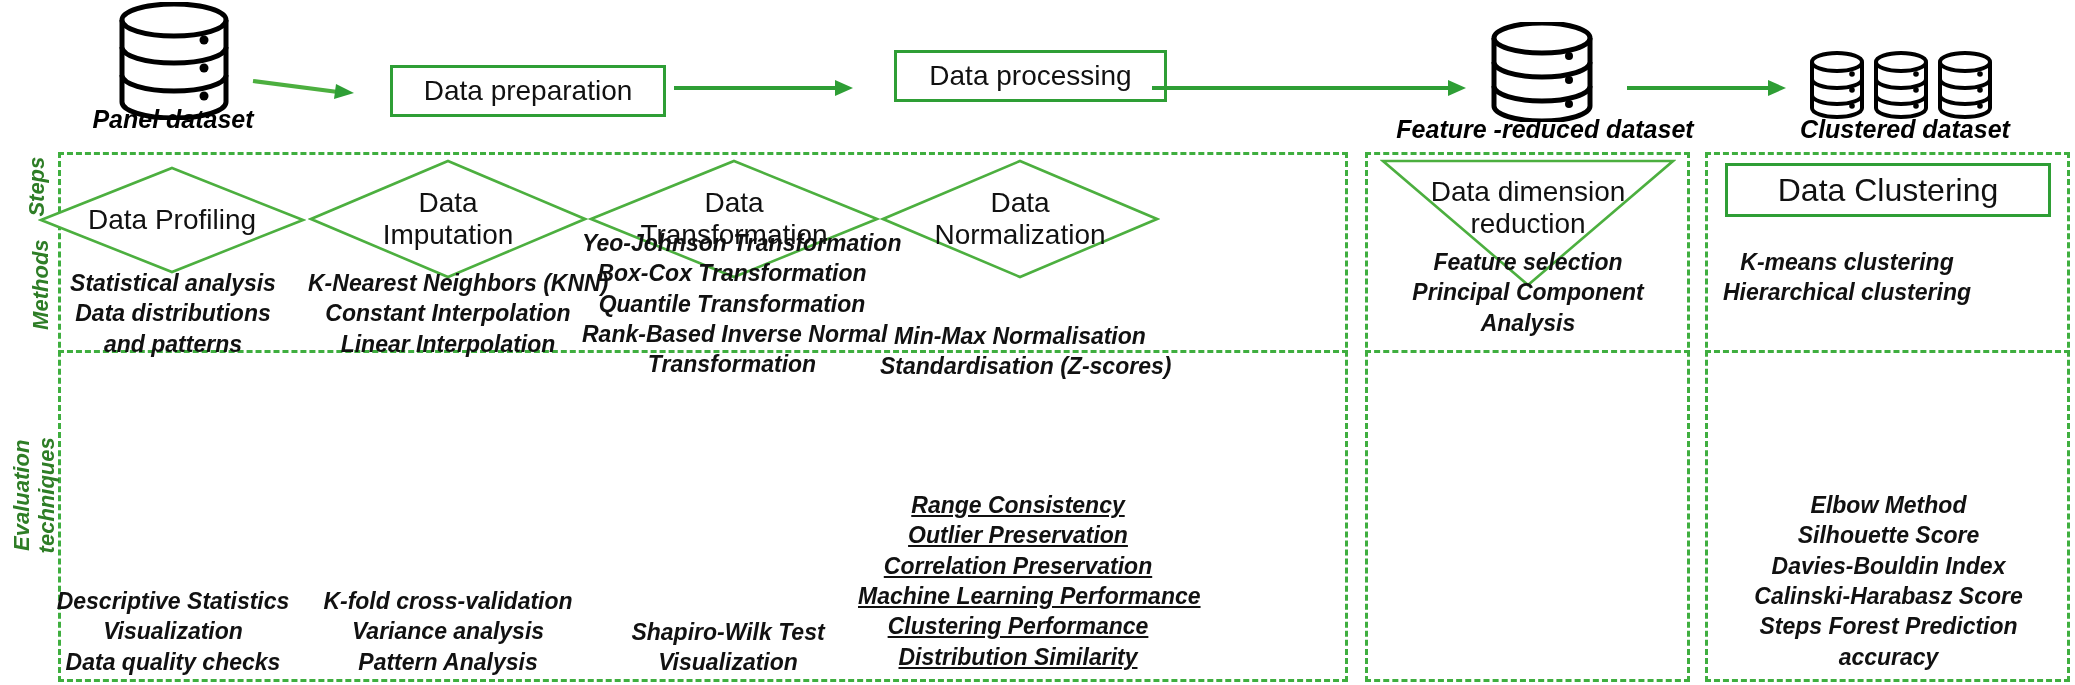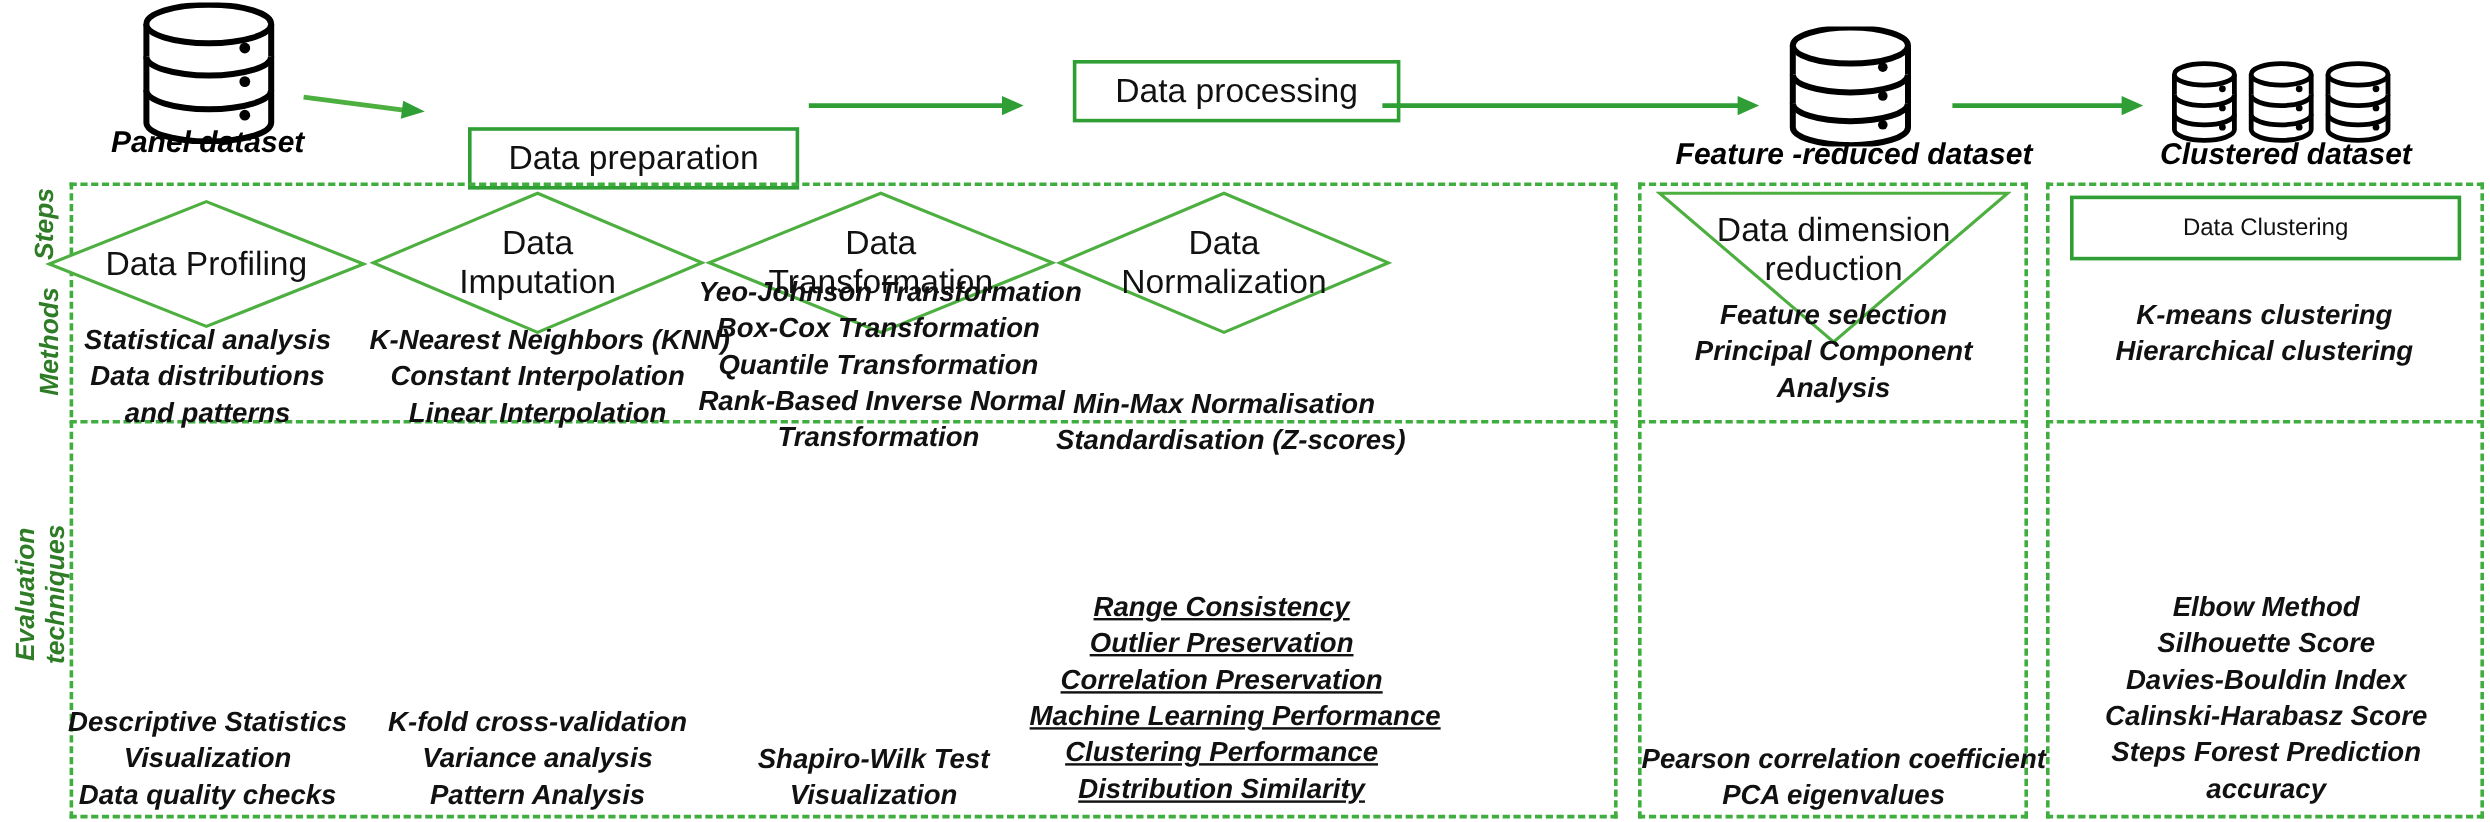--- a/index.html
+++ b/index.html
@@ -88,21 +88,21 @@
   .tri{position:absolute;}
   .tri .shape-text{position:absolute;left:0;right:0;top:18px;}
 
   .clusterbox{
     position:absolute;
     border:3px solid #2e9e35;
     background:#fff;
     display:flex;
     align-items:center;
     justify-content:center;
-    font-size:20px;
+    font-size:32px;
     color:#111;
     white-space:nowrap;
   }
 
   
   .textblock{
     position:absolute;
     font-style:italic;
     font-weight:700;
     font-size:23px;
@@ -135,21 +135,21 @@
     </div>
     <div class="cap" style="left:58px;top:105px;width:230px;">Panel dataset</div>
 
     <div class="arrow" style="left:250px;top:76px;">
       <svg width="110" height="26" viewBox="0 0 110 26">
         <path d="M3 5 L88 16" stroke="#4caf3f" stroke-width="4" fill="none"></path>
         <path d="M86 8 L104 17 L84 23 Z" fill="#2e9e35"></path>
       </svg>
     </div>
 
-    <div class="flowbox" style="left:390px;top:65px;width:270px;height:46px;margin-top:41px;">Data preparation</div>
+    <div class="flowbox" style="left:390px;top:65px;width:270px;height:46px;">Data preparation</div>
 
     <div class="arrow" style="left:672px;top:77px;">
       <svg width="185" height="22" viewBox="0 0 185 22">
         <path d="M2 11 L165 11" stroke="#2e9e35" stroke-width="4" fill="none"></path>
         <path d="M163 3 L181 11 L163 19 Z" fill="#2e9e35"></path>
       </svg>
     </div>
 
     <div class="flowbox" style="left:866px;top:50px;width:267px;height:46px;margin-left:28px;">Data processing</div>
 
@@ -302,21 +302,21 @@
     <div>Min-Max Normalisation</div>
     <div>Standardisation (Z-scores)</div>
   </div>
 
   <div class="textblock" style="left:1378px;top:247px;width:300px;">
     <div>Feature selection</div>
     <div>Principal Component</div>
     <div>Analysis</div>
   </div>
 
-  <div class="textblock" style="left:1722px;top:247px;width:330px;">
+  <div class="textblock" style="left:1682px;top:247px;width:330px;">
     <div>K-means clustering</div>
     <div>Hierarchical clustering</div>
   </div>
 
   <div class="textblock" style="left:38px;top:586px;width:270px;">
     <div>Descriptive Statistics</div>
     <div>Visualization</div>
     <div>Data quality checks</div>
   </div>
 
@@ -333,24 +333,20 @@
 
   <div class="textblock" style="left:858px;top:490px;width:320px;text-decoration:underline;">
     <div>Range Consistency</div>
     <div>Outlier Preservation</div>
     <div>Correlation Preservation</div>
     <div>Machine Learning Performance</div>
     <div>Clustering Performance</div>
     <div>Distribution Similarity</div>
   </div>
 
-  <div class="textblock" style="left:1368px;top:617px;width:320px;">
-    <div>Pearson correlation coefficient</div>
-    <div>PCA eigenvalues</div>
-  </div>
 
   <div class="textblock" style="left:1716px;top:490px;width:345px;">
     <div>Elbow Method</div>
     <div>Silhouette Score</div>
     <div>Davies-Bouldin Index</div>
     <div>Calinski-Harabasz Score</div>
     <div>Steps Forest Prediction</div>
     <div>accuracy</div>
   </div>
 

